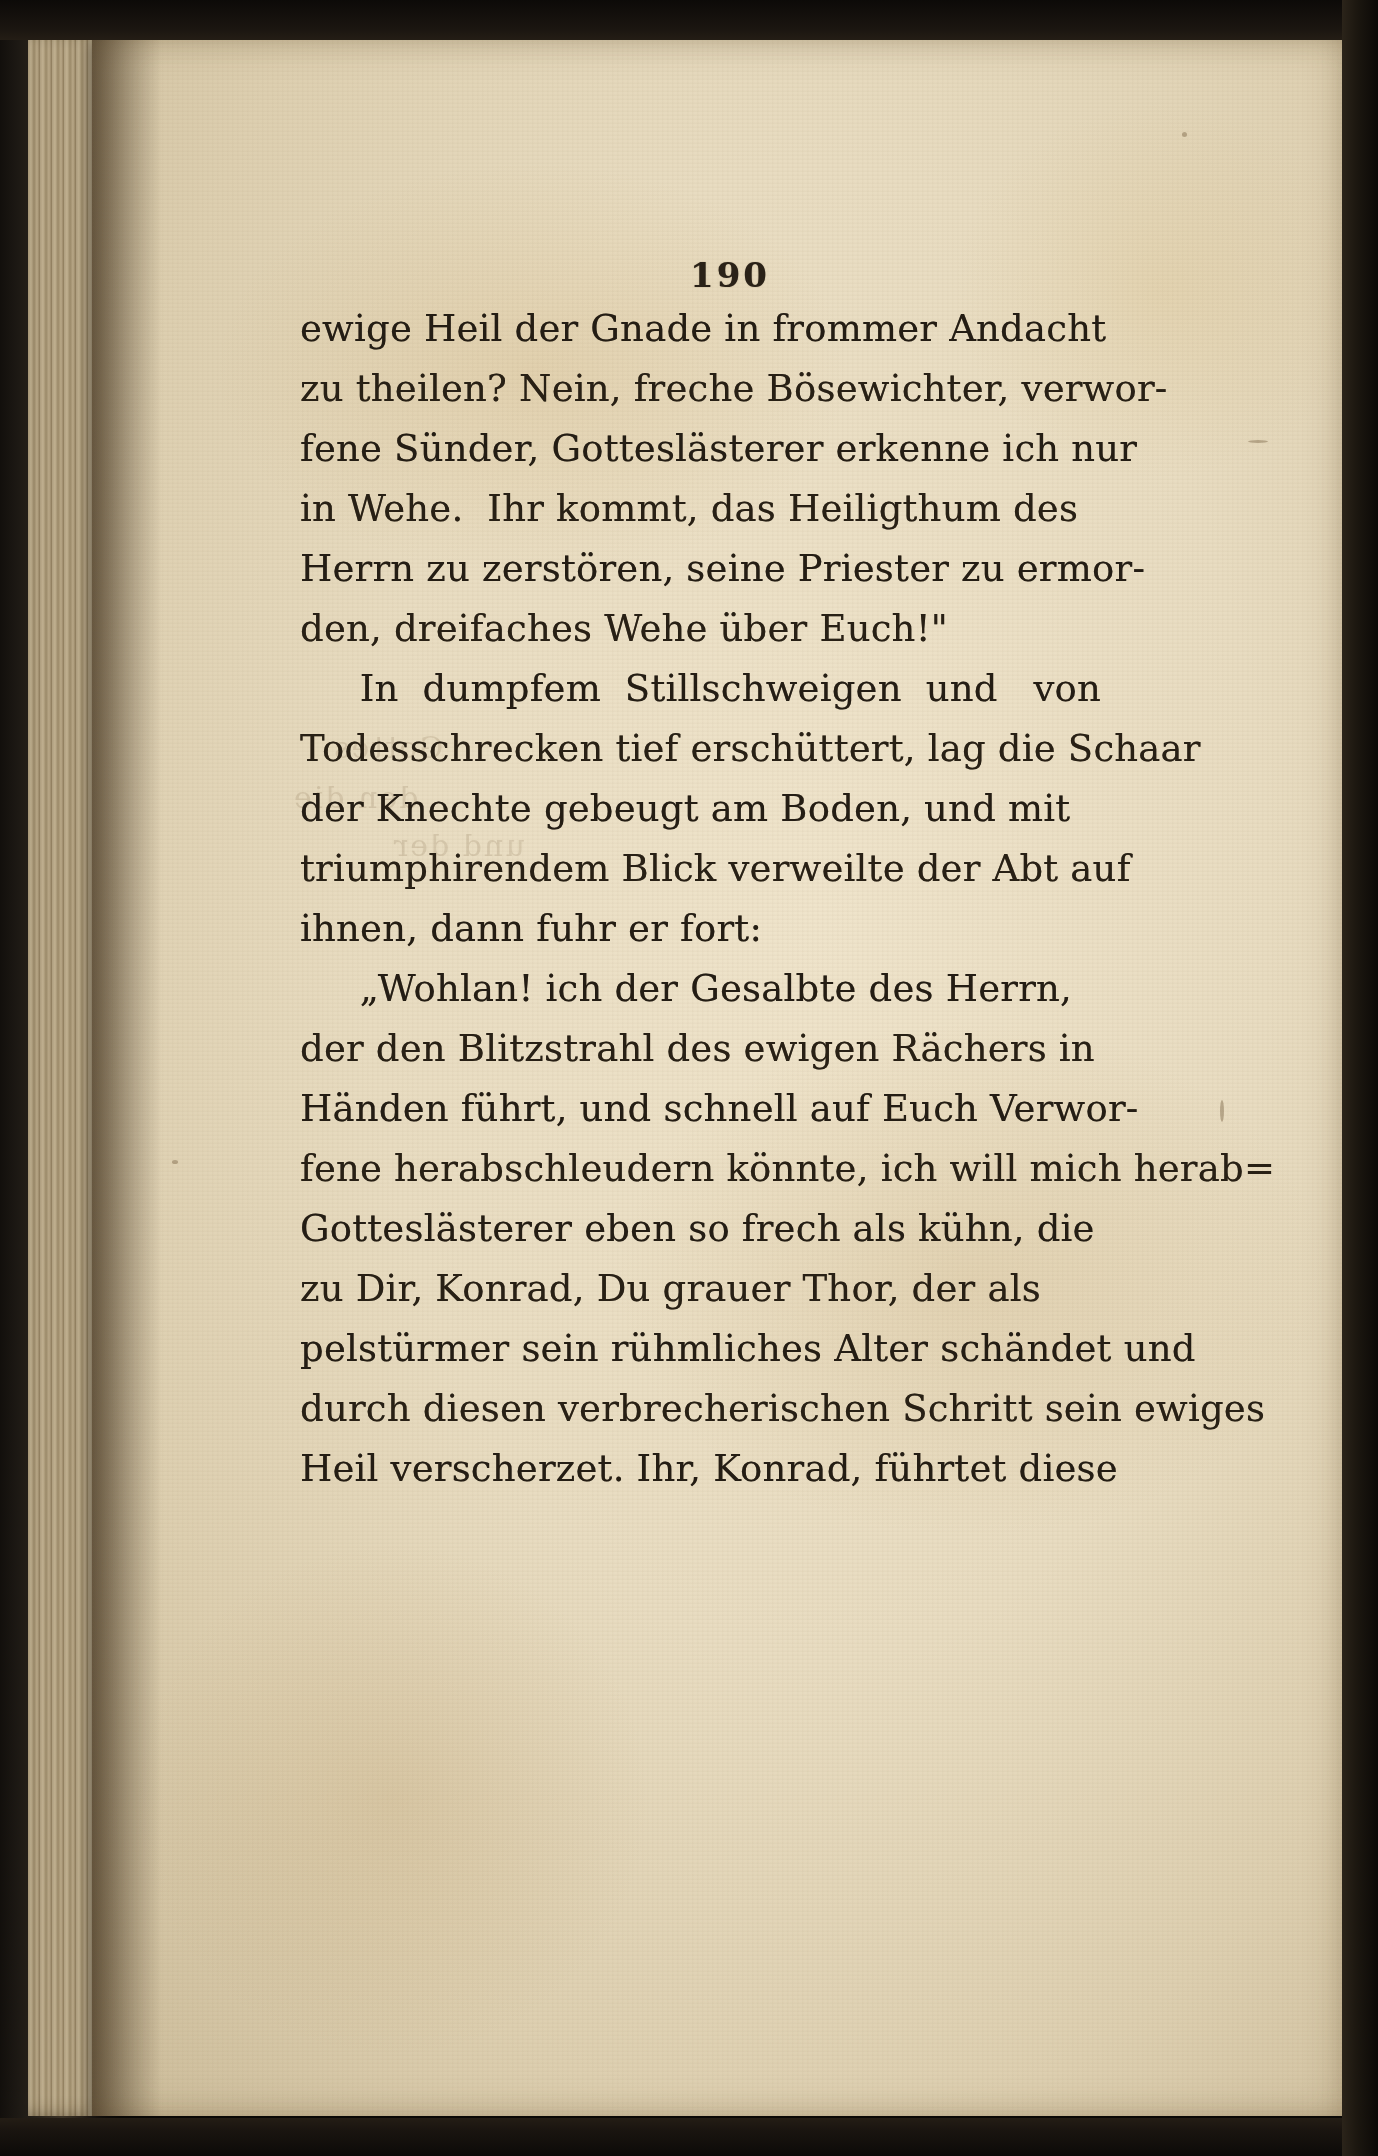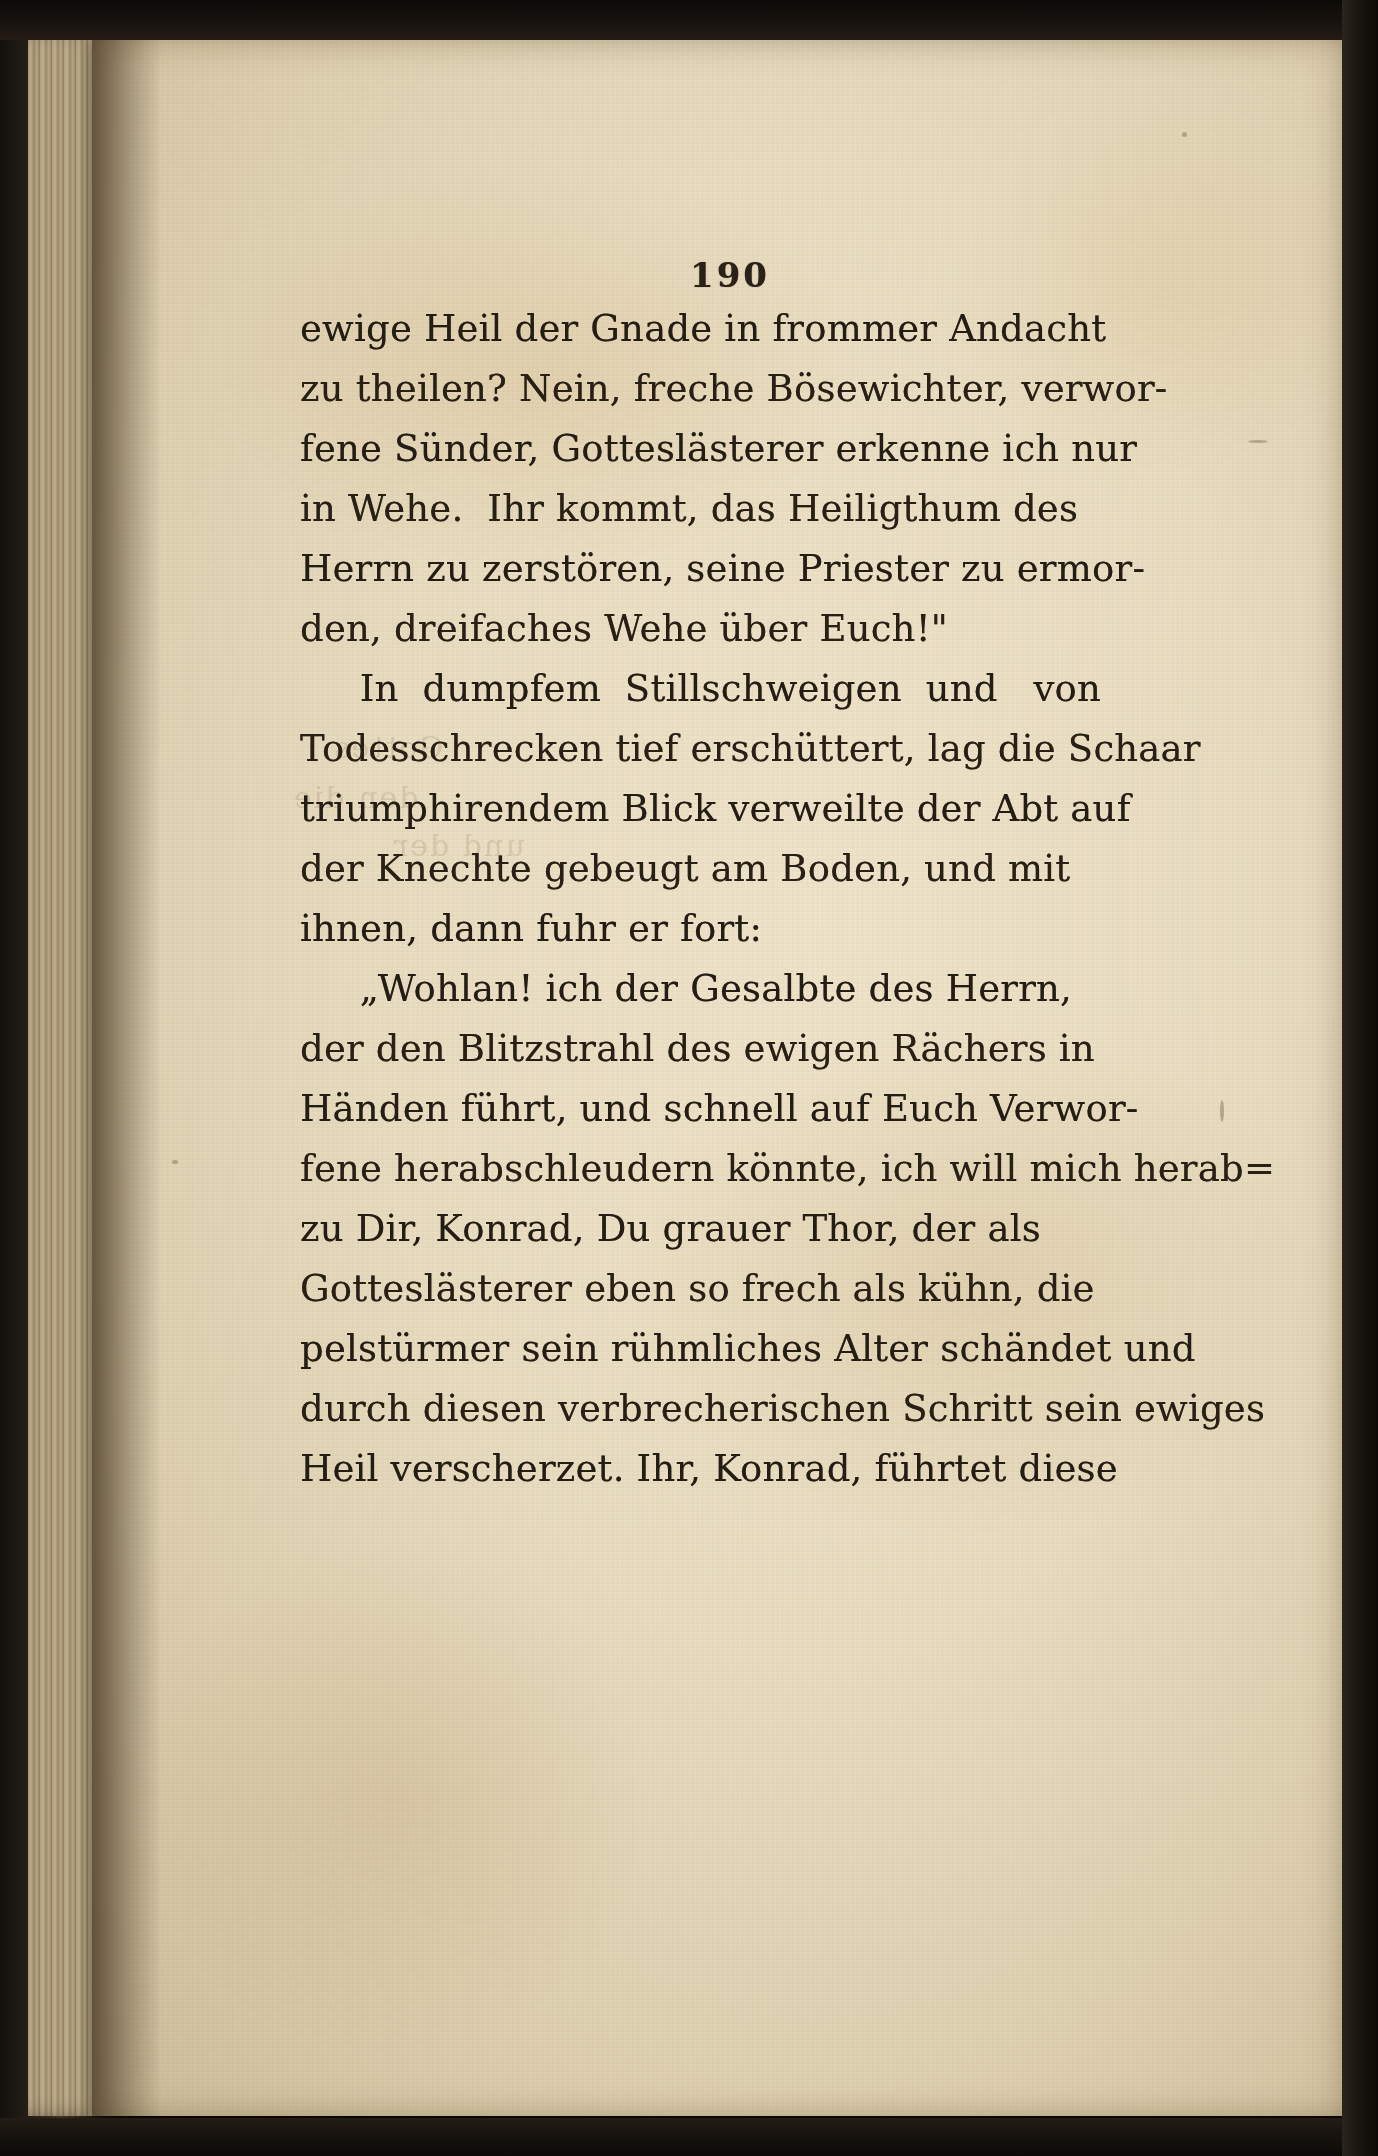--- a/index.html
+++ b/index.html
@@ -194,32 +194,32 @@
       <div class="body-line">zu theilen? Nein, freche Bösewichter, verwor-</div>
       <div class="body-line">fene Sünder, Gotteslästerer erkenne ich nur</div>
       <div class="body-line">in Wehe.  Ihr kommt, das Heiligthum des</div>
       <div class="body-line">Herrn zu zerstören, seine Priester zu ermor-</div>
       <div class="body-line">den, dreifaches Wehe über Euch!"</div>
     </div>
 
     <div>
       <div class="body-line indent">     In  dumpfem  Stillschweigen  und   von</div>
       <div class="body-line">Todesschrecken tief erschüttert, lag die Schaar</div>
+      <div class="body-line">der Knechte gebeugt am Boden, und mit</div>
       <div class="body-line">triumphirendem Blick verweilte der Abt auf</div>
-      <div class="body-line">der Knechte gebeugt am Boden, und mit</div>
       <div class="body-line">ihnen, dann fuhr er fort:</div>
     </div>
 
     <div>
       <div class="body-line indent">     „Wohlan! ich der Gesalbte des Herrn,</div>
       <div class="body-line">der den Blitzstrahl des ewigen Rächers in</div>
       <div class="body-line">Händen führt, und schnell auf Euch Verwor-</div>
       <div class="body-line">fene herabschleudern könnte, ich will mich herab=</div>
+      <div class="body-line">Gotteslästerer eben so frech als kühn, die</div>
       <div class="body-line">zu Dir, Konrad, Du grauer Thor, der als</div>
-      <div class="body-line">Gotteslästerer eben so frech als kühn, die</div>
       <div class="body-line">pelstürmer sein rühmliches Alter schändet und</div>
       <div class="body-line">durch diesen verbrecherischen Schritt sein ewiges</div>
       <div class="body-line">Heil verscherzet. Ihr, Konrad, führtet diese</div>
     </div>
 
   </div>
 
   <div id="board-top"></div>
   <div id="board-bottom"></div>
   <div id="board-right"></div>

